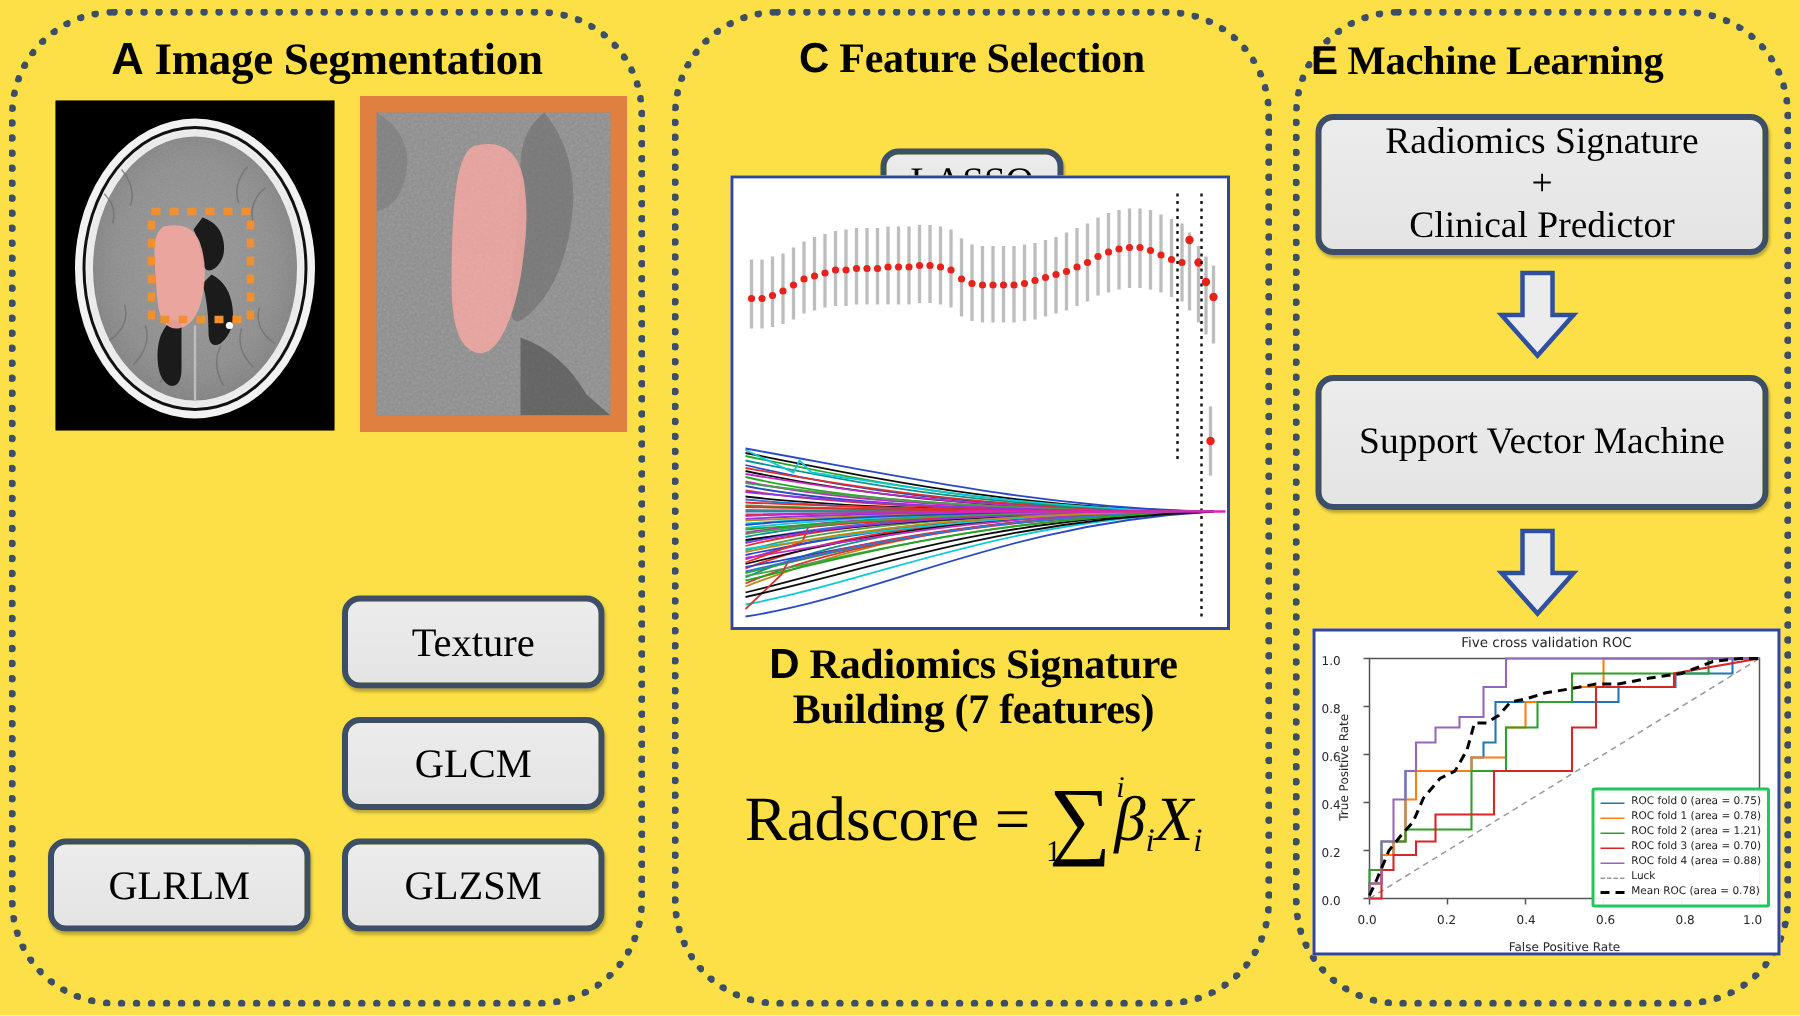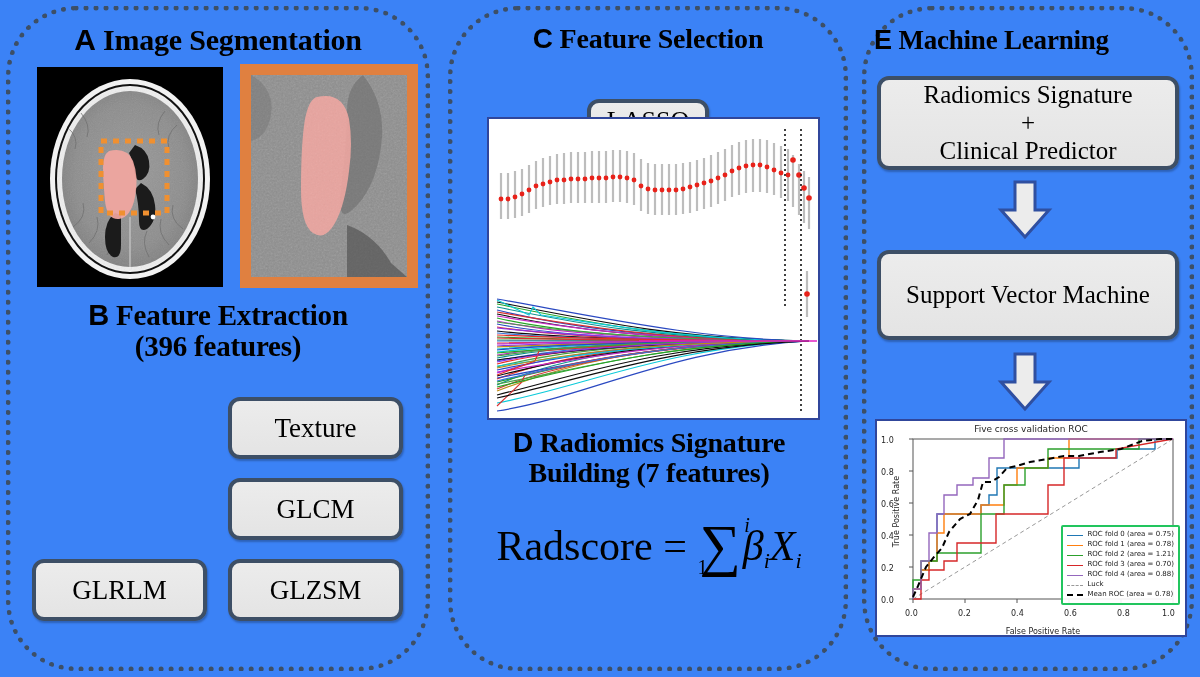--- a/index.html
+++ b/index.html
@@ -4,21 +4,21 @@
 <style>
   html, body {
     margin: 0;
     padding: 0;
     background: #ffffff;
   }
   #figure {
     position: relative;
     width: 1200px;
     height: 677px;
-    background: #3b82f6;
+    background: #fde047;
     font-family: "Liberation Serif", serif;
     overflow: hidden;
   }
 
   
   .panel {
     position: absolute;
     border: 5px dotted #3d4f66;
     border-radius: 70px;
     box-sizing: border-box;
@@ -294,27 +294,20 @@
 
       <path d="M112 0 q24 30 18 72 q-6 44 -30 64 q-14 12 -10 -22 q6 -48 6 -78 q0 -24 16 -36 z" fill="#6a6a6a" opacity="0.55"></path>
       <path d="M96 150 q28 10 44 38 l16 14 l-60 0 z" fill="#4a4a4a" opacity="0.6"></path>
       <path d="M0 0 q24 14 20 40 q-4 22 -20 26 z" fill="#6e6e6e" opacity="0.4"></path>
 
       <path d="M66 22 q26 -6 32 22 q4 24 0 52 q-4 34 -14 52 q-10 18 -22 10 q-12 -8 -12 -44 q0 -46 4 -70 q4 -20 12 -22 z" fill="#f2a6a0" opacity="0.88"></path>
       <path d="M66 22 q26 -6 32 22 q4 24 0 52 q-4 34 -14 52 q-10 18 -22 10 q-12 -8 -12 -44 q0 -46 4 -70 q4 -20 12 -22 z" fill="#ffffff" filter="url(#ctNoise2)" opacity="0.18"></path>
     </svg>
   </div>
 
-  <div class="heading" id="head-b">
-    <div>
-      <span class="tag">B</span>
-      <span>Feature Extraction</span>
-    </div>
-    <div>(396 features)</div>
-  </div>
 
   <div class="chip" id="chip-texture">
       <span>Texture</span>
     </div>
   <div class="chip" id="chip-glcm">
       <span>GLCM</span>
     </div>
   <div class="chip" id="chip-glrlm">
       <span>GLRLM</span>
     </div>

